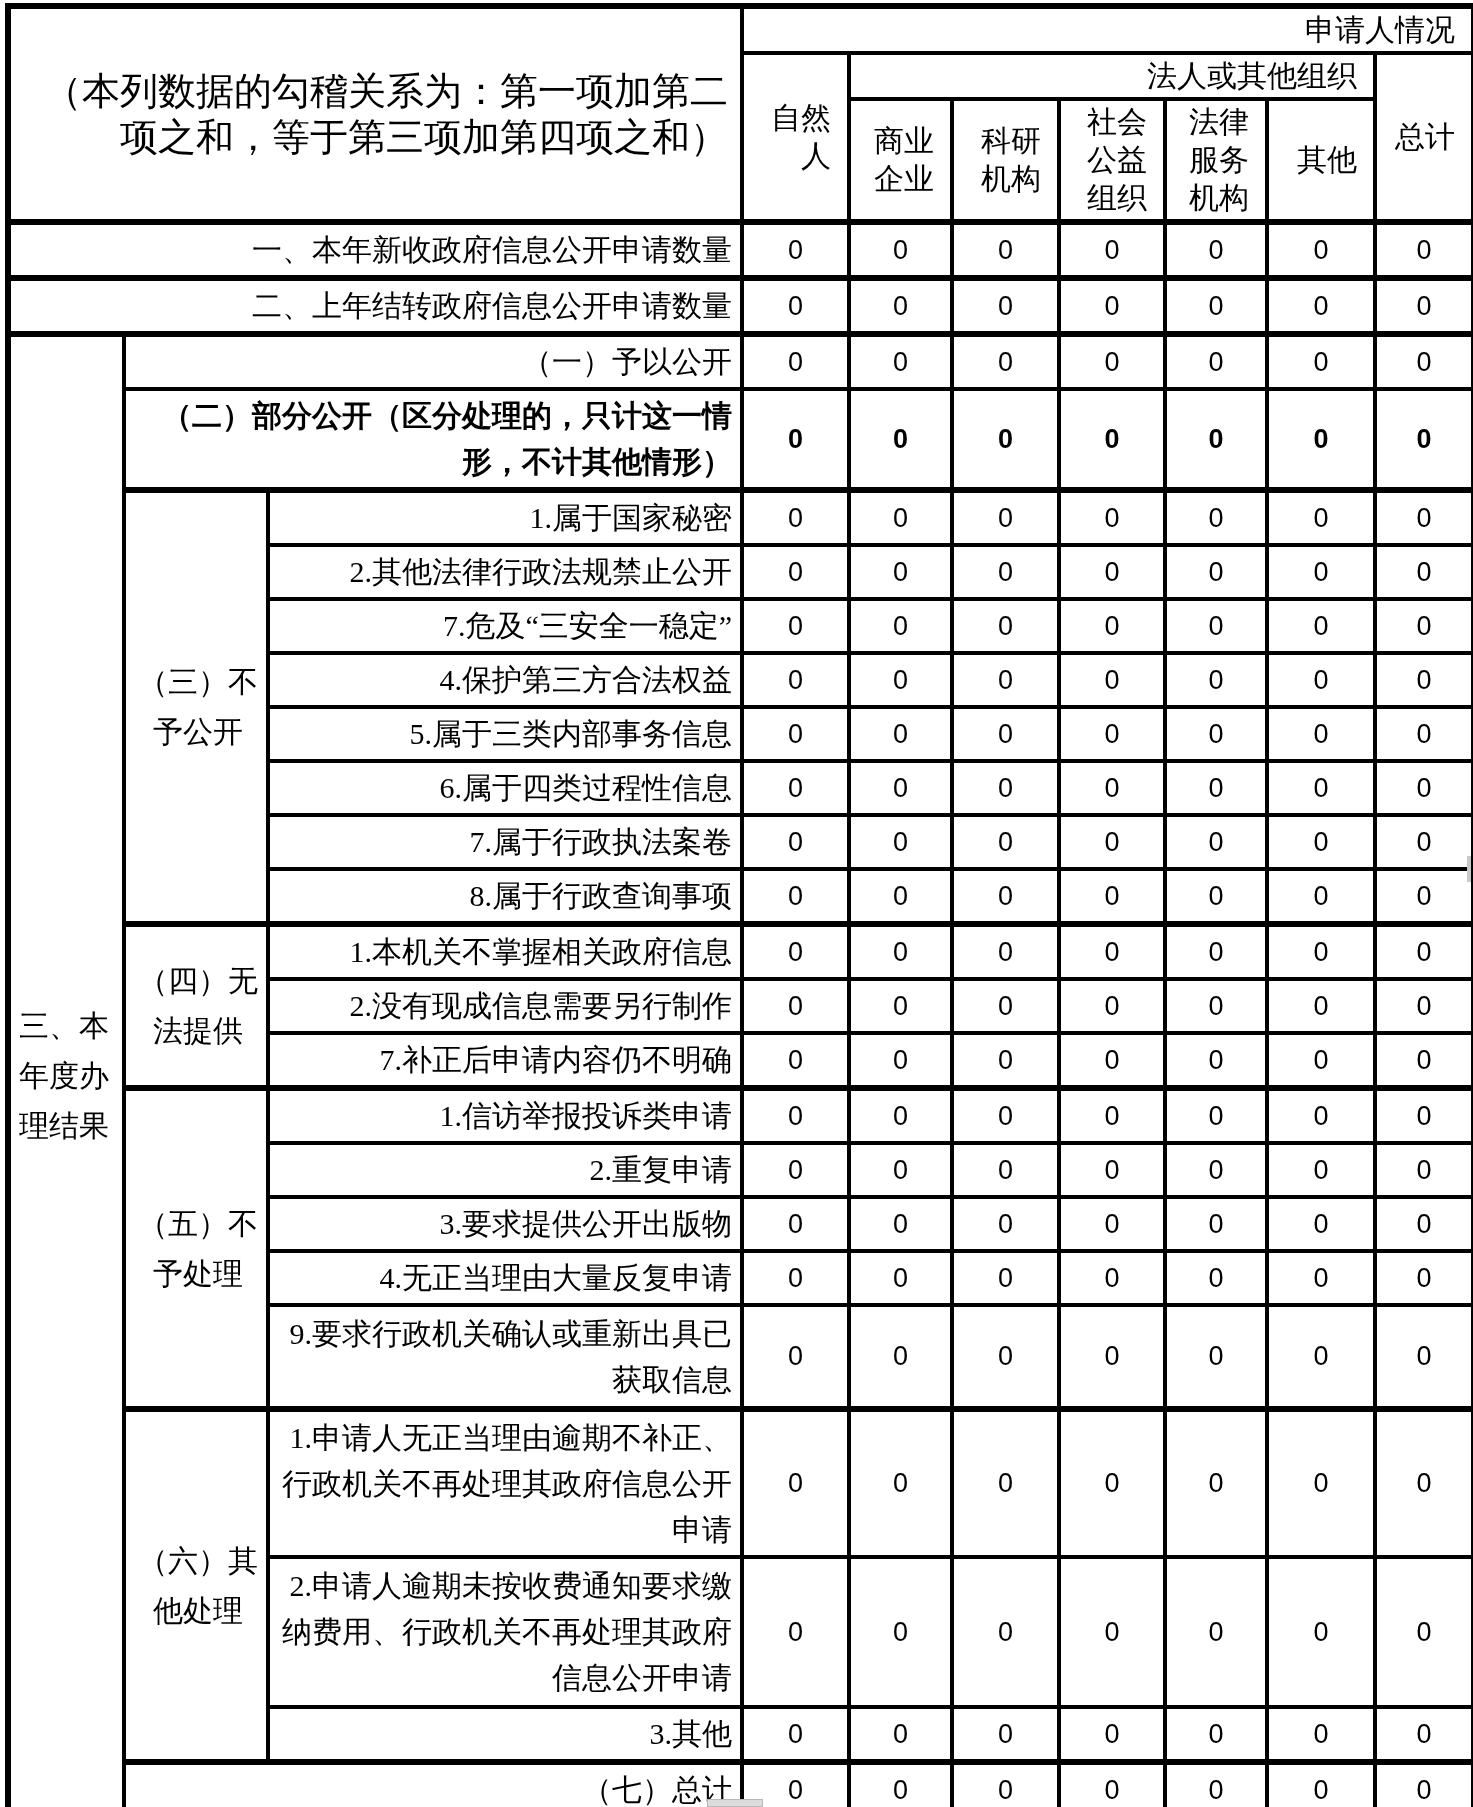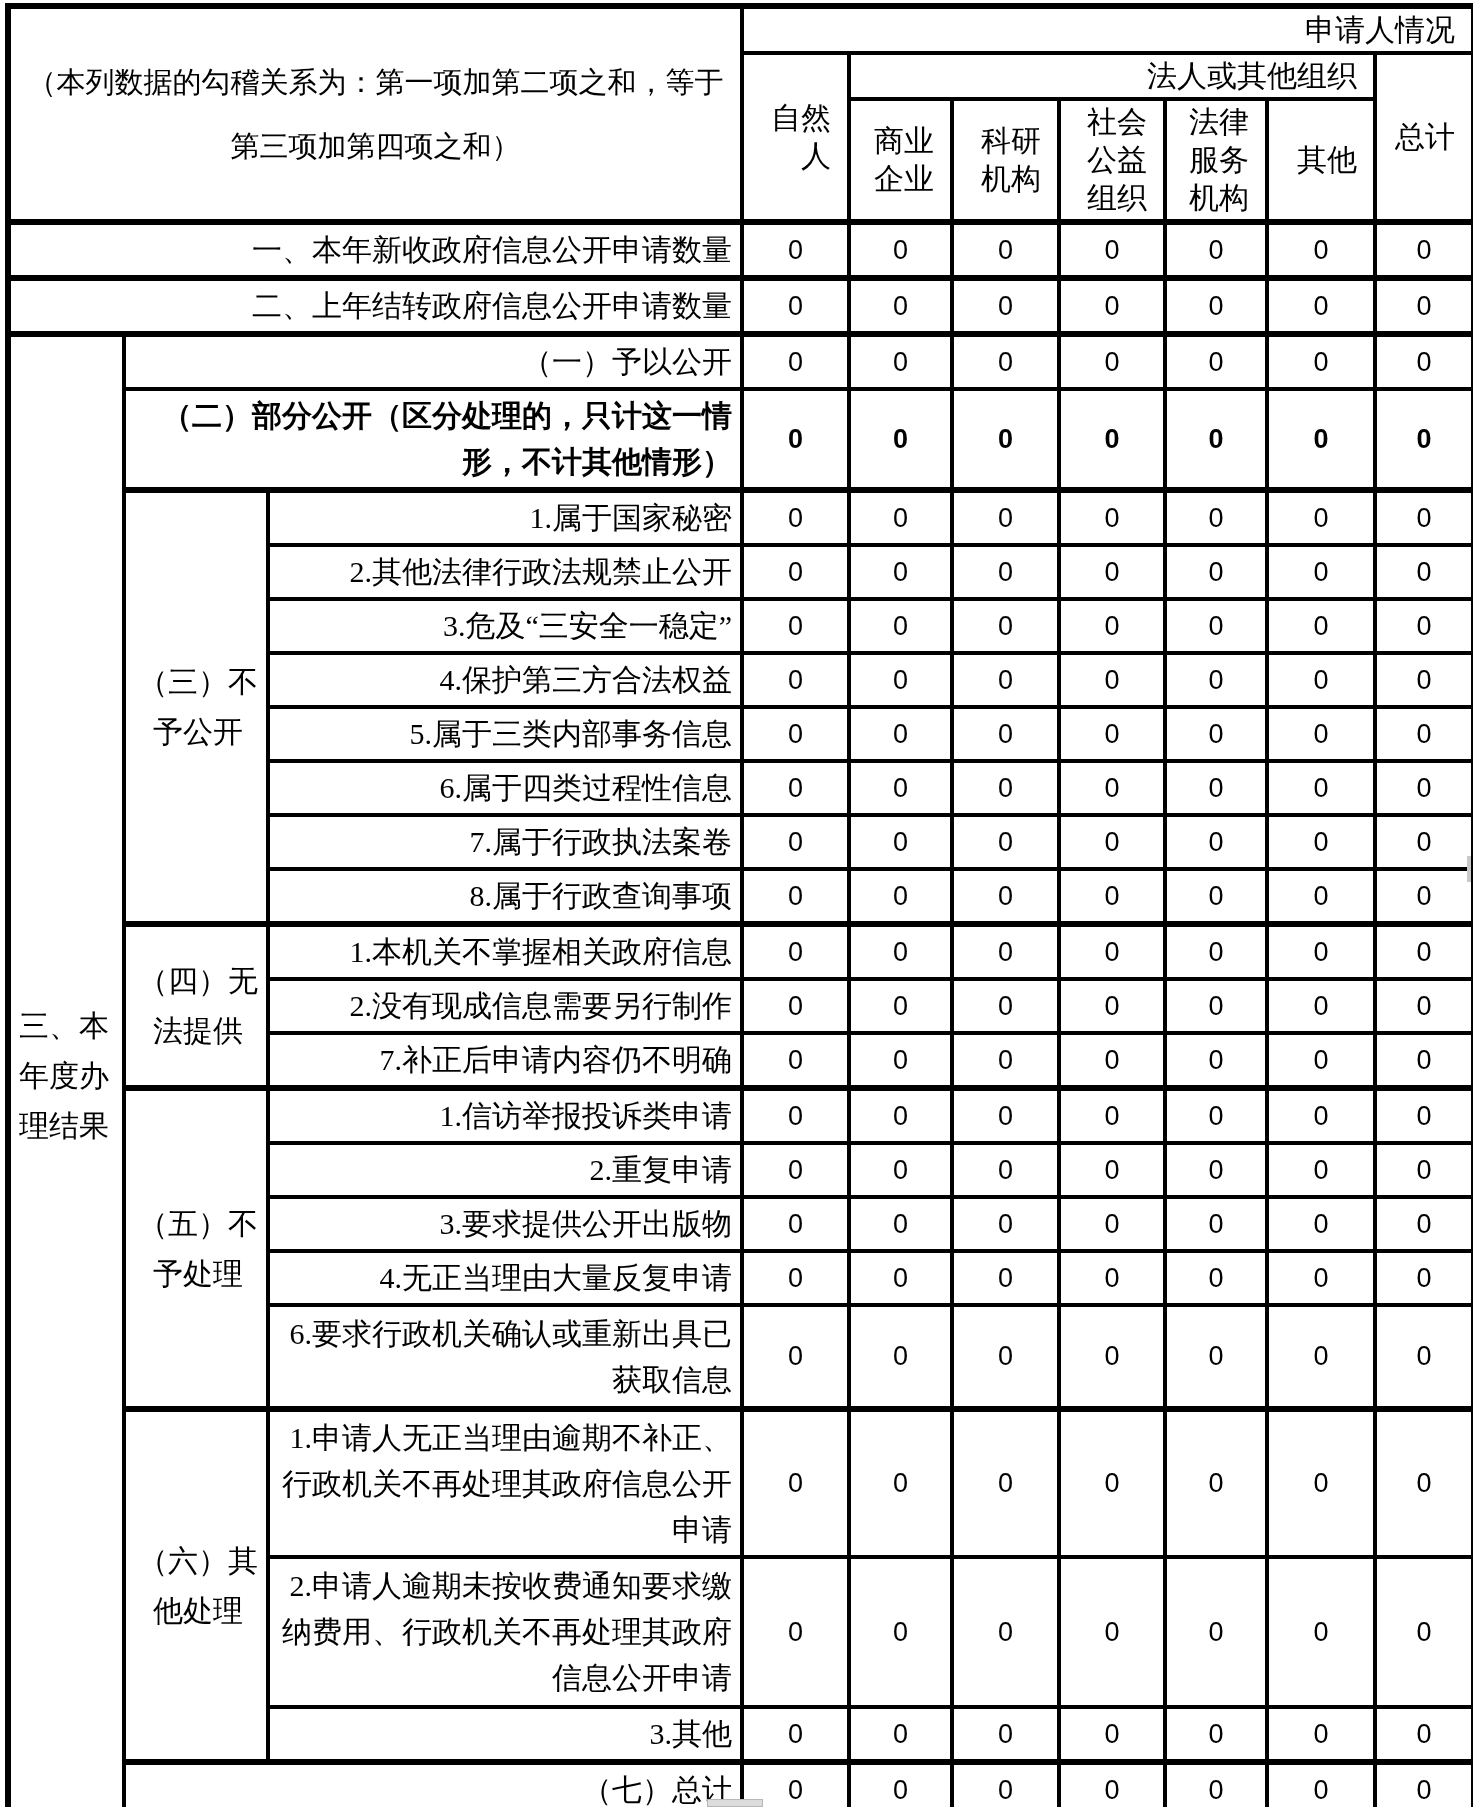--- a/index.html
+++ b/index.html
@@ -4,21 +4,21 @@
 <style>
   html,body{margin:0;padding:0;background:#ffffff;}
   body{width:1473px;height:1807px;position:relative;overflow:hidden;
        font-family:"Liberation Serif",serif;color:#000;}
   .tablewrap{position:absolute;left:5px;top:3px;}
   table{border-collapse:collapse;table-layout:fixed;width:1455px;border:6px solid #000;}
   td{border:4px solid #000;overflow:hidden;vertical-align:middle;background:#fff;}
   tr.sep > td{border-top-width:6px;}
   
   .hc{text-align:right;font-size:30px;line-height:38px;padding:2px 16px;}
-  .note{text-align:center;font-size:29px;line-height:64px;padding:4px 12px;vertical-align:middle;}
+  .note{text-align:right;font-size:38px;line-height:46px;padding:4px 12px;vertical-align:middle;}
   tr.hr1{height:45px;} tr.hr2{height:46px;} tr.hr3{height:96px;}
   
   tr.r{height:48px;}
   tr.h2x{height:92px;font-weight:bold;} tr.h2b{height:104px;} tr.h3a{height:148px;} tr.h3b{height:150px;}
   .lab{text-align:right;font-size:30px;line-height:46px;padding:2px 8px 2px 10px;}
   .glab{text-align:left;font-size:30px;line-height:50px;padding:2px 4px 2px 8px;}
   .glab2{text-align:center;font-size:30px;line-height:50px;padding:2px 6px 2px 10px;}
   .v{text-align:center;font-family:"Liberation Sans",sans-serif;font-size:27px;line-height:1;}
   
   .sb-bottom{position:absolute;left:707px;top:1799px;width:56px;height:8px;
@@ -121,21 +121,21 @@
     <td class="lab">2.其他法律行政法规禁止公开</td>
     <td class="v">0</td>
           <td class="v">0</td>
           <td class="v">0</td>
           <td class="v">0</td>
           <td class="v">0</td>
           <td class="v">0</td>
           <td class="v">0</td>
   </tr>
   <tr class="r">
-    <td class="lab">3.危及“三安全一稳定”</td>
+    <td class="lab">7.危及“三安全一稳定”</td>
     <td class="v">0</td>
           <td class="v">0</td>
           <td class="v">0</td>
           <td class="v">0</td>
           <td class="v">0</td>
           <td class="v">0</td>
           <td class="v">0</td>
   </tr>
   <tr class="r">
     <td class="lab">4.保护第三方合法权益</td>
@@ -255,21 +255,21 @@
     <td class="lab">4.无正当理由大量反复申请</td>
     <td class="v">0</td>
           <td class="v">0</td>
           <td class="v">0</td>
           <td class="v">0</td>
           <td class="v">0</td>
           <td class="v">0</td>
           <td class="v">0</td>
   </tr>
   <tr class="r h2b">
-    <td class="lab">6.要求行政机关确认或重新出具已获取信息</td>
+    <td class="lab">9.要求行政机关确认或重新出具已获取信息</td>
     <td class="v">0</td>
           <td class="v">0</td>
           <td class="v">0</td>
           <td class="v">0</td>
           <td class="v">0</td>
           <td class="v">0</td>
           <td class="v">0</td>
   </tr>
 
   <tr class="r sep h3a">

